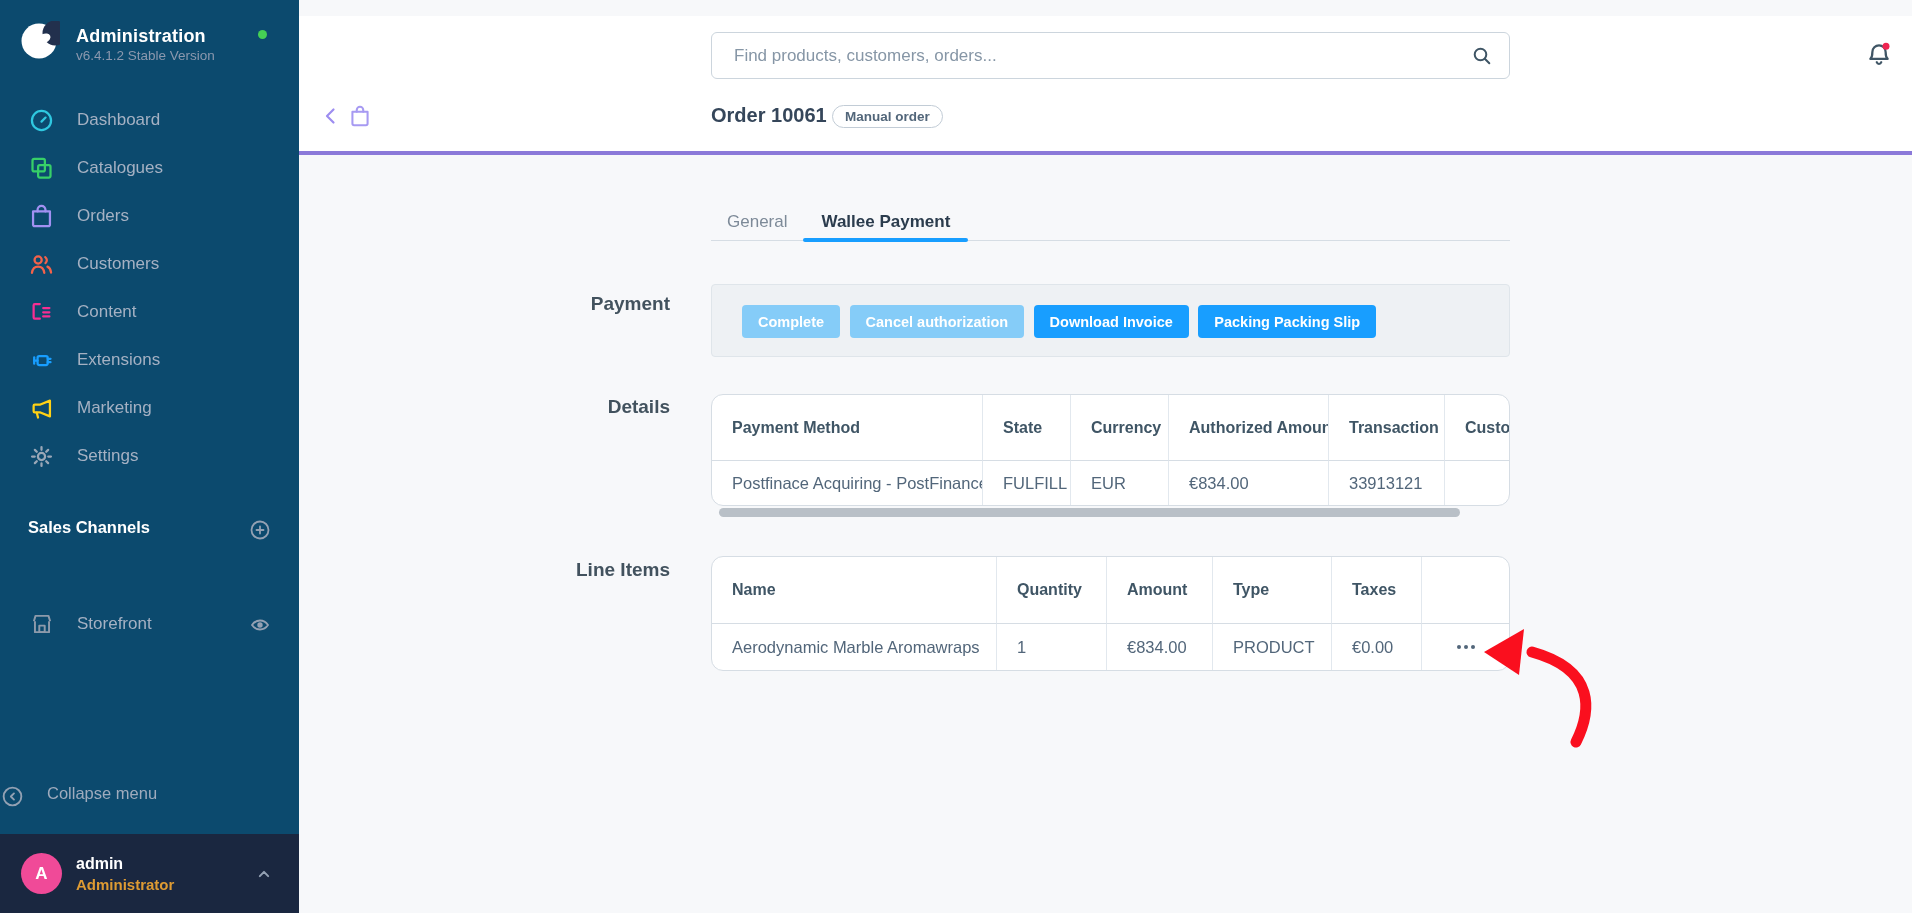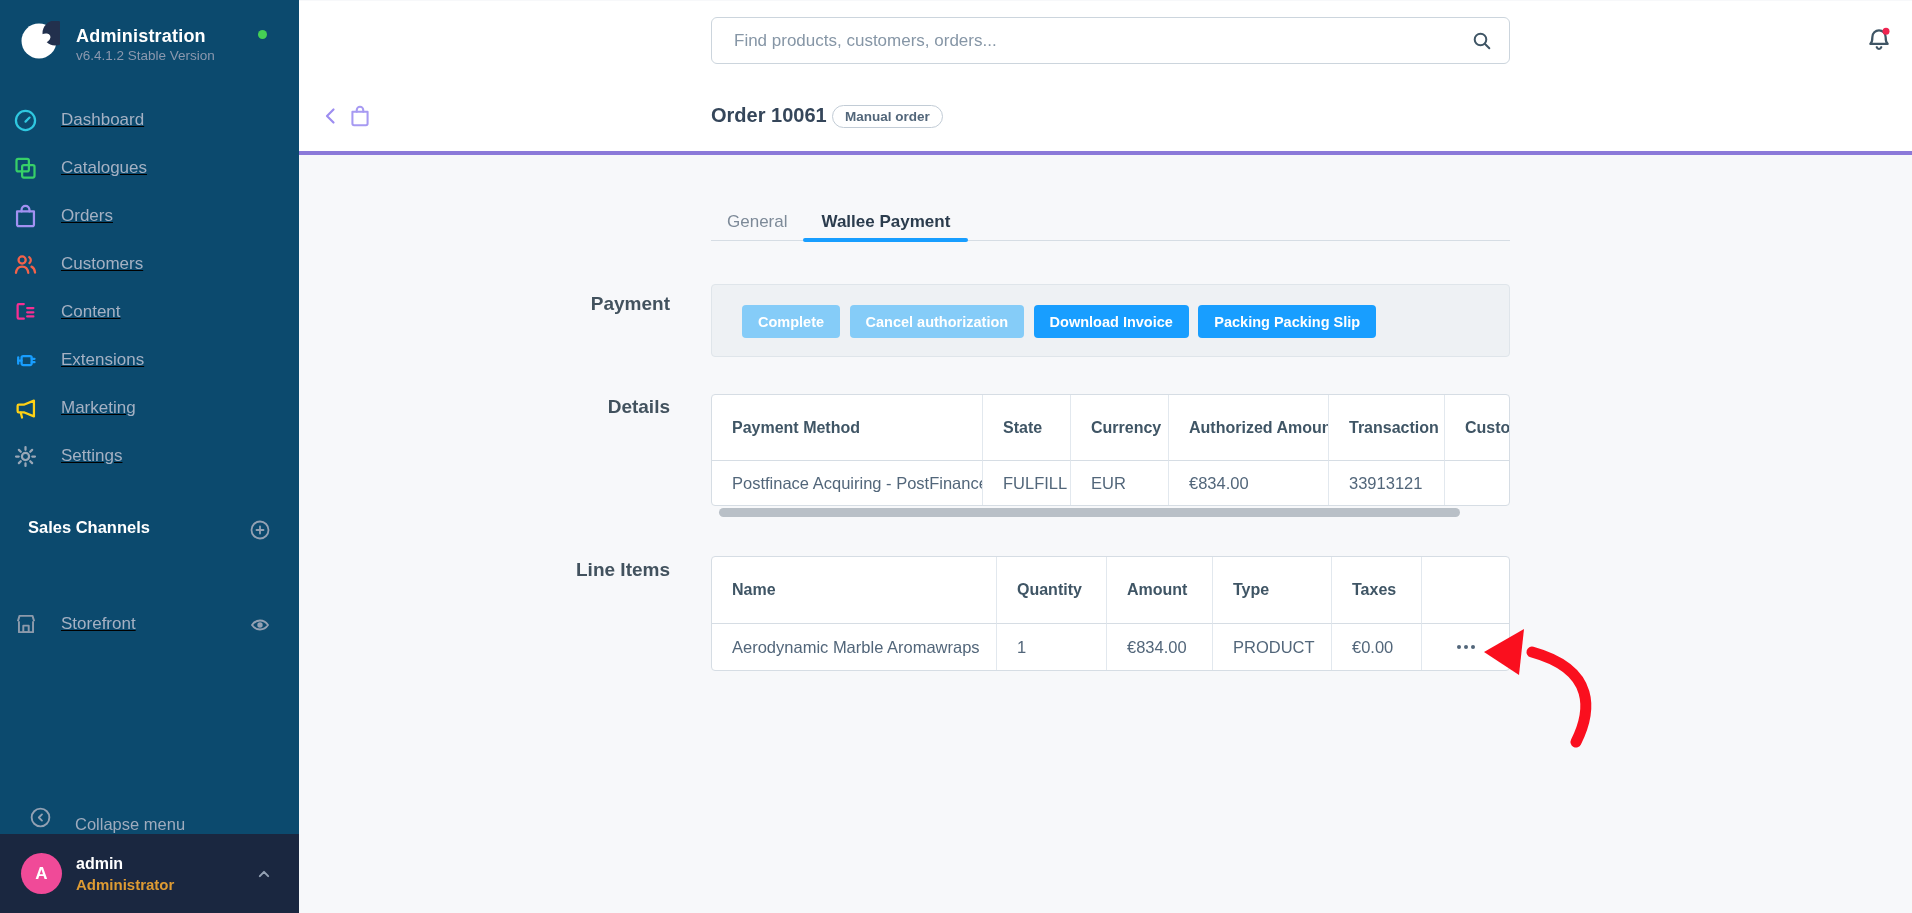--- a/index.html
+++ b/index.html
@@ -9,44 +9,44 @@
 
   
   .sidebar { position:absolute; left:0; top:0; width:299px; height:913px; background:#0c4a6e; }
   .sb-header { position:relative; height:96px; }
   .sb-logo { position:absolute; left:20px; top:21px; width:40px; height:40px; }
   .sb-title { position:absolute; left:76px; top:26px; color:#fff; font-size:18px; font-weight:700; letter-spacing:.2px; }
   .sb-version { position:absolute; left:76px; top:48px; color:#8b98ae; font-size:13.5px; }
   .sb-online-dot { position:absolute; right:32px; top:30px; width:9px; height:9px; border-radius:50%; background:#45d054; }
 
   .sb-menu { position:absolute; top:96px; left:0; width:299px; }
-  .sb-item { height:48px; display:flex; align-items:center; padding-left:12px; cursor:pointer;text-decoration:underline; }
+  .sb-item { height:48px; display:flex; align-items:center; padding-left:28px; cursor:pointer; }
   .sb-item .ic { width:27px; height:27px; flex:0 0 27px; display:flex; align-items:center; justify-content:center; }
   .sb-item .lbl { margin-left:22px; color:#a5b1c3; font-size:17px; }
 
   .sb-channels-header { position:absolute; left:28px; top:518px; color:#fff; font-size:16.5px; font-weight:700; }
   .sb-plus { position:absolute; right:27px; top:518px; width:24px; height:24px; cursor:pointer; }
   .sb-channel-headless { position:absolute; top:552px; left:0; width:299px; }
   .sb-channel-storefront { position:absolute; top:600px; left:0; width:324px; }
   .sb-eye { position:absolute; right:27px; top:613px; width:24px; height:24px; cursor:pointer; }
 
-  .sb-collapse { position:absolute; top:784px; left:0; width:299px; height:50px; display:flex; align-items:flex-end; padding-left:28px; cursor:pointer; }
+  .sb-collapse { position:absolute; top:784px; left:0; width:299px; height:50px; display:flex; align-items:flex-start; cursor:pointer; }
   .sb-collapse .lbl { margin-left:22px; color:#9fabbd; font-size:16.5px; }
 
   .sb-user { position:absolute; bottom:0; left:0; width:299px; height:79px; background:#1a2740; }
   .sb-avatar { position:absolute; left:21px; top:19px; width:41px; height:41px; border-radius:50%; background:#f04a98; color:#fff;
                display:flex; align-items:center; justify-content:center; font-size:17px; font-weight:700; }
   .sb-user-name { position:absolute; left:76px; top:21px; color:#fff; font-size:16px; font-weight:700; }
   .sb-user-role { position:absolute; left:76px; top:42px; color:#de9b33; font-size:15px; font-weight:600; }
   .sb-user-chevron { position:absolute; right:25px; top:30px; width:20px; height:20px; cursor:pointer; }
 
   
   .main { position:absolute; left:299px; top:0; width:1613px; height:913px; }
 
-  .topbar { position:absolute; left:0; top:1px; width:1613px; height:80px; background:#fff; border-bottom:1px solid #e7ebef; }
+  .topbar { position:absolute; left:0; top:16px; width:1613px; height:80px; background:#fff; border-bottom:1px solid #e7ebef; }
   .search-wrap { position:absolute; left:412px; top:16px; width:799px; height:47px; }
   .search-input { width:100%; height:100%; border:1px solid #ccd5dd; border-radius:6px; padding:0 52px 0 22px;
                   font-size:17px; color:#52667a; font-family:"Liberation Sans",sans-serif; background:#fff; outline:none; }
   .search-input::placeholder { color:#8696a6; }
   .search-icon { position:absolute; right:16px; top:12px; width:24px; height:24px; cursor:pointer; }
   .bell-wrap { position:absolute; right:16px; top:24px; width:32px; height:32px; cursor:pointer; }
 
   .smartbar { position:absolute; left:0; top:80px; width:1613px; height:75px; background:#fff; border-bottom:4px solid #8b79d9; }
   .back-chevron { position:absolute; left:20px; top:24px; width:24px; height:24px; cursor:pointer; }
   .smartbar-bag { position:absolute; left:48px; top:23px; width:26px; height:26px; }
@@ -65,21 +65,21 @@
   .sec-label { position:absolute; left:0; width:371px; text-align:right; font-size:19px; font-weight:600; color:#42525e; }
   .lab-payment { top:134px; } .lab-details { top:237px; } .lab-lineitems { top:400px; }
 
   .pay-card { position:absolute; left:412px; top:125px; width:799px; height:73px; background:#eef1f4;
               border:1px solid #dfe5ea; border-radius:4px; padding:20px 0 0 30px; }
   .btn { height:33px; border:none; border-radius:4px; color:#fff; font-weight:700; font-size:14.5px;
          padding:0 16px; margin-right:5px; font-family:"Liberation Sans",sans-serif; cursor:pointer; }
   .btn.disabled { background:#85ccf8; }
   .btn.primary { background:#189eff; }
 
-  .dgrid { position:absolute; background:#fff; border:1px solid #d6dde4; border-radius:4px; overflow:hidden; display:grid; }
+  .dgrid { position:absolute; background:#fff; border:1px solid #d6dde4; border-radius:12px; overflow:hidden; display:grid; }
   .details-grid { left:412px; top:235px; width:799px; grid-template-columns:271px 88px 98px 160px 116px 1fr; grid-template-rows:66px 44px; }
   .li-grid { left:412px; top:397px; width:799px; grid-template-columns:285px 110px 106px 119px 90px 1fr; grid-template-rows:67px 46px; }
   .cell { display:flex; align-items:center; padding-left:20px; font-size:16.5px; color:#52667a; border-right:1px solid #e2e8ee; overflow:hidden; white-space:nowrap; }
   .cell.th { font-weight:700; color:#3f5565; font-size:16px; border-bottom:1px solid #d6dde4; }
   .details-grid .cell:nth-child(6n), .li-grid .cell:nth-child(6n) { border-right:none; }
   .cell.ctx { justify-content:center; padding-left:0; }
   .ctx-btn { display:flex; gap:3px; padding:8px; cursor:pointer; background:none; border:none; }
   .ctx-btn i { width:4px; height:4px; border-radius:50%; background:#52667a; }
 
   .hscroll { position:absolute; left:420px; top:349px; width:741px; height:9px; border-radius:5px; background:#b9c0c7; cursor:pointer; }

